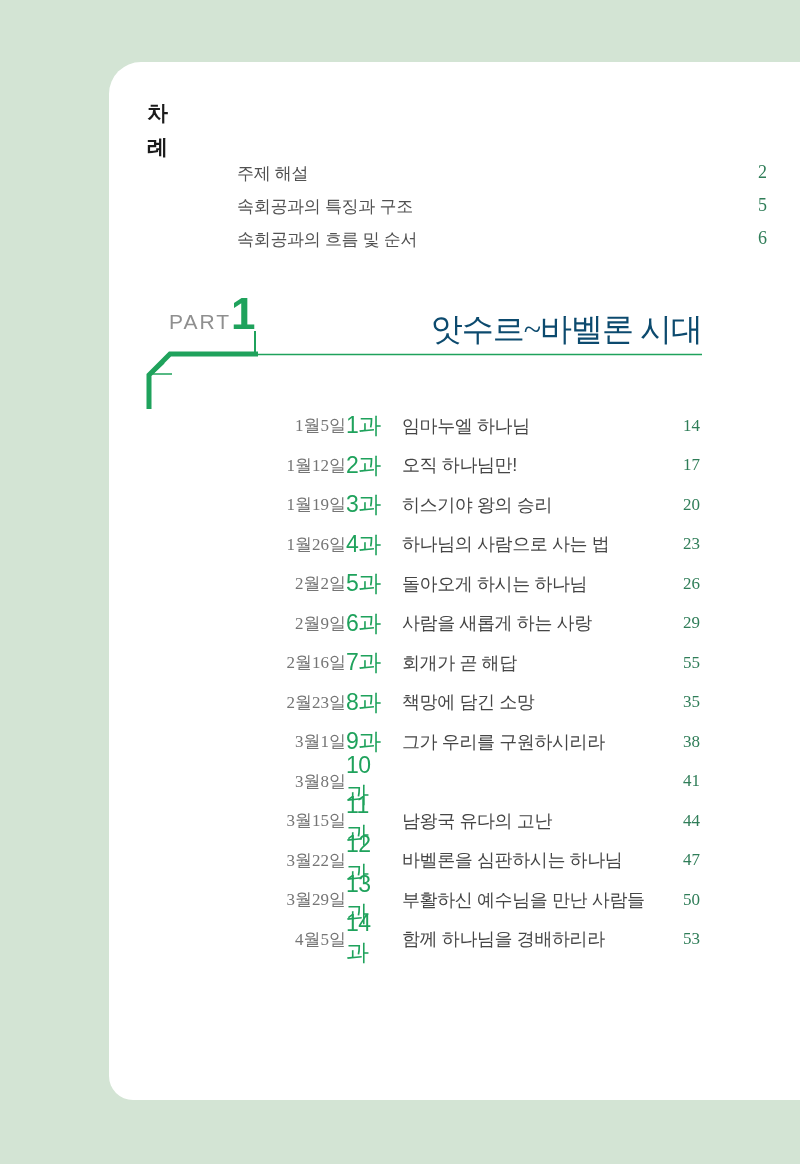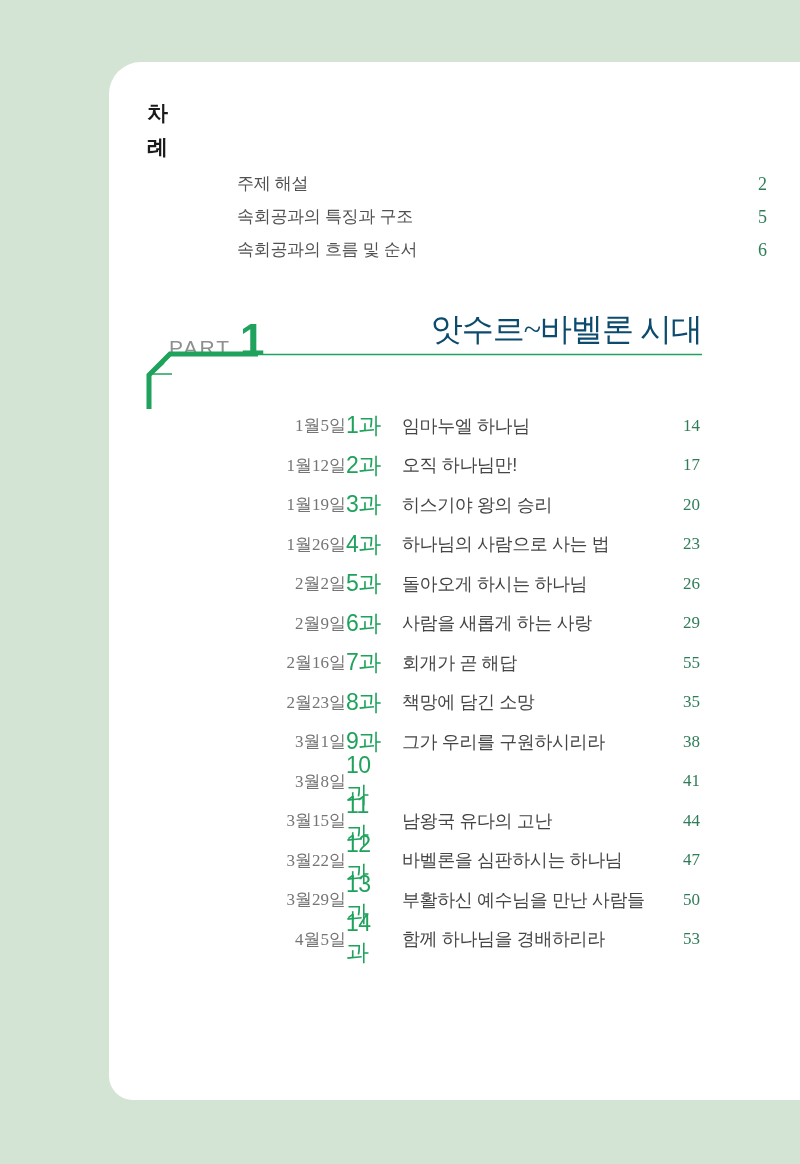--- a/index.html
+++ b/index.html
@@ -24,28 +24,28 @@
     position:absolute;left:38px;top:34px;
     width:24px;
     font-size:21px;font-weight:bold;color:#1b1b1b;
     line-height:34px;word-break:break-all;letter-spacing:2px;
   }
 
   .intro-list{
     position:absolute;left:128px;top:100px;width:530px;
   }
   .intro-row{
-    height:33px;display:flex;align-items:flex-end;justify-content:space-between;
+    height:33px;display:flex;align-items:flex-start;justify-content:space-between;
   }
   .intro-label{font-size:17px;color:#515151;letter-spacing:-0.3px;}
   .intro-page{font-size:18px;color:#2f7d58;}
 
   .part-header{
-    position:absolute;left:60px;top:256px;
-    display:flex;align-items:baseline;gap:9px;
+    position:absolute;left:60px;top:230px;
+    display:flex;align-items:baseline;
   }
   .part-label{font-size:21px;color:#8f8f8f;letter-spacing:2px;}
   .part-number{font-size:44px;font-weight:bold;color:#1fa25c;line-height:1;}
 
   .part-title{
     position:absolute;right:140px;top:246px;
     font-size:32px;color:#0c4a6e;letter-spacing:-1px;
   }
 
   .deco-svg{position:absolute;left:23px;top:263px;}

